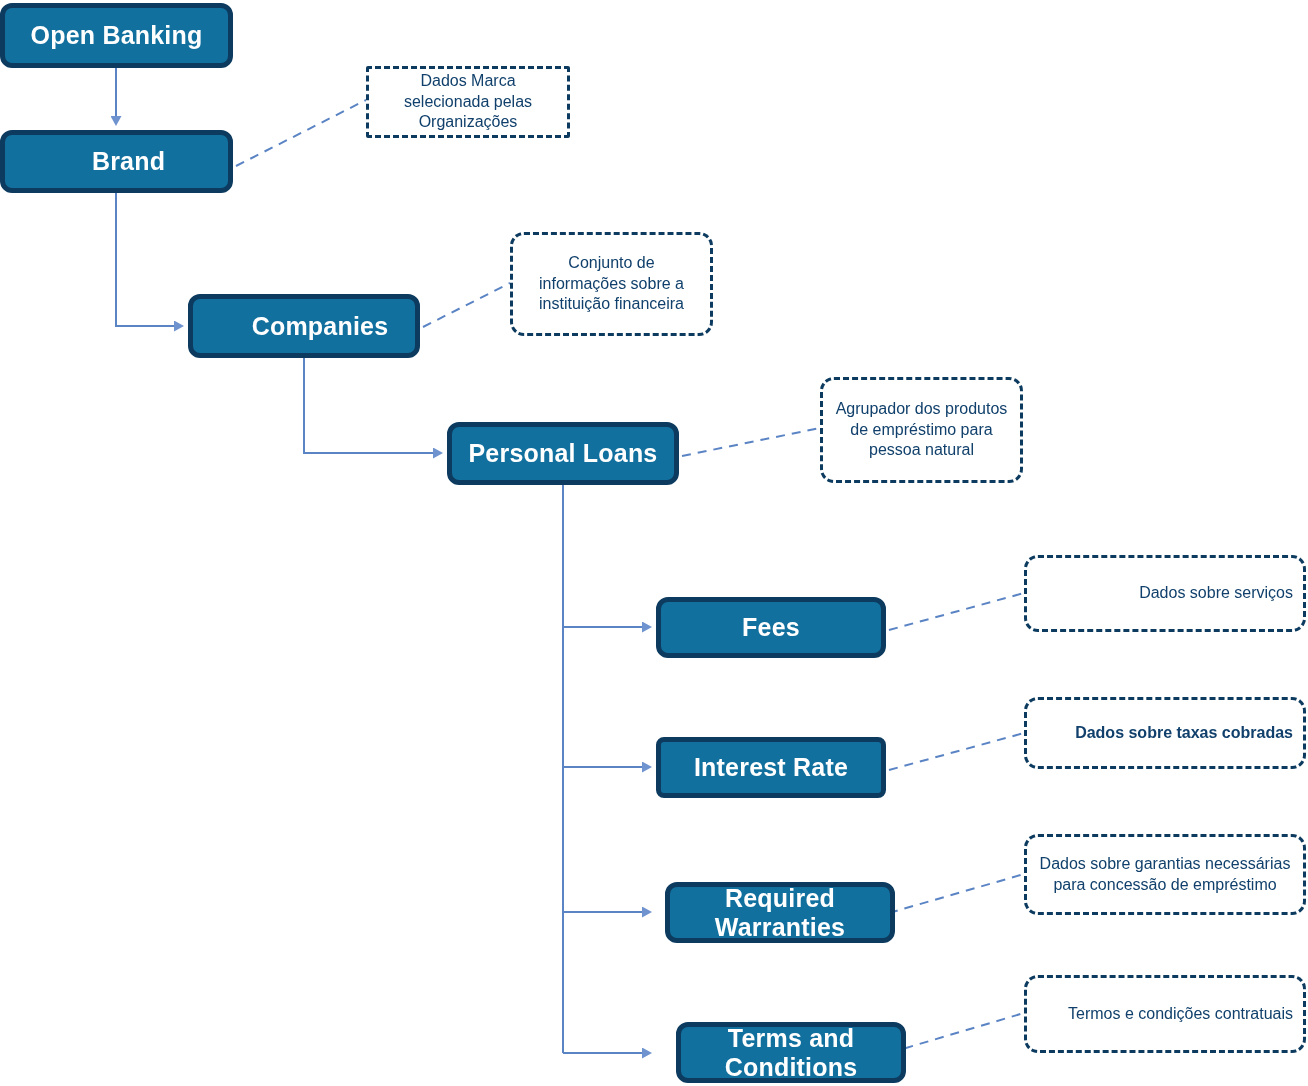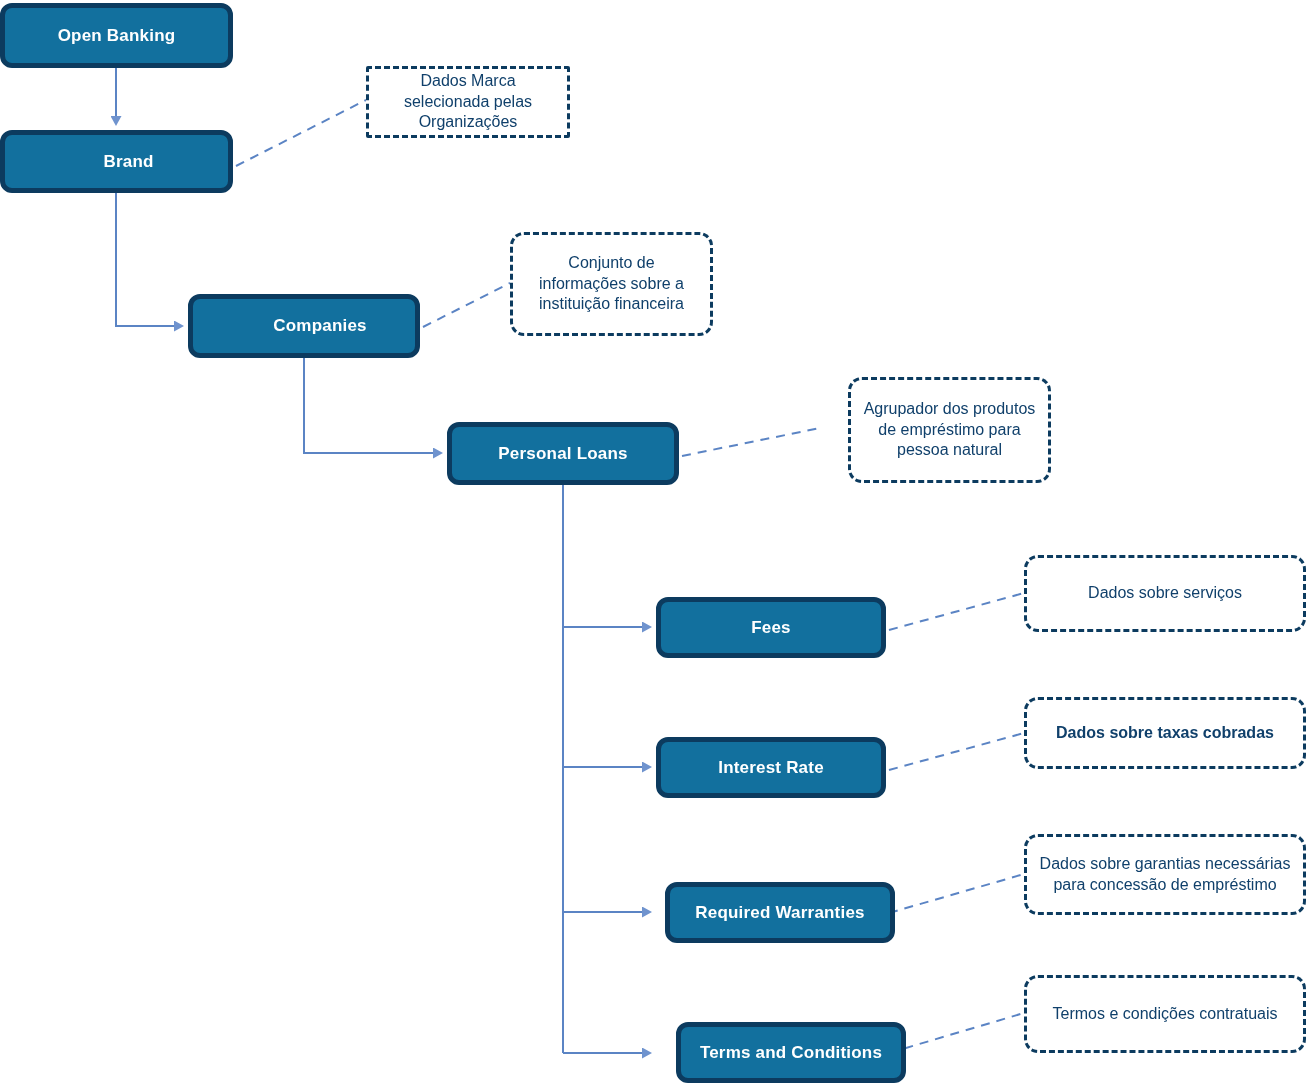--- a/index.html
+++ b/index.html
@@ -31,38 +31,38 @@
     position: absolute;
     box-sizing: border-box;
     background: #12709E;
     border: 5px solid #0C3B5F;
     border-radius: 12px;
     color: #ffffff;
     display: flex;
     align-items: center;
     justify-content: center;
     text-align: center;
-    font-size: 17px;
+    font-size: 25px;
     font-weight: bold;
     letter-spacing: 0.2px;
     line-height: 1.15;
     z-index: 3;
   }
 
   
   .note {
     position: absolute;
     box-sizing: border-box;
     background: #ffffff;
     border: 3px dashed #0C3B5F;
     border-radius: 14px;
     color: #10406B;
     display: flex;
     align-items: center;
-    justify-content: center;
+    justify-content: flex-end;
     text-align: center;
     font-size: 16px;
     line-height: 1.28;
     padding: 4px 10px;
     z-index: 3;
   }
   .note.sharp { border-radius: 2px; }
 </style>
 </head>
 <body>
@@ -141,41 +141,41 @@
   </div>
 
   <div class="node" style="left:447px; top:422px; width:232px; height:63px;">
     <span>Personal Loans</span>
   </div>
 
   <div class="node" style="left:656px; top:597px; width:230px; height:61px;">
     <span>Fees</span>
   </div>
 
-  <div class="node" style="left:656px; top:737px; width:230px; height:61px;">
+  <div class="node" style="left:656px; top:737px; width:230px; height:61px;border-radius:8px;">
     <span>Interest Rate</span>
   </div>
 
   <div class="node" style="left:656px; top:882px; width:230px; height:61px;margin-left:9px;">
     <span>Required Warranties</span>
   </div>
 
   <div class="node" style="left:656px; top:1022px; width:230px; height:61px;margin-left:20px;">
     <span>Terms and Conditions</span>
   </div>
 
   <div class="note sharp" style="left:366px; top:66px; width:204px; height:72px;">
     <span>Dados Marca selecionada pelas Organizações</span>
   </div>
 
   <div class="note" style="left:510px; top:232px; width:203px; height:104px;">
     <span>Conjunto de informações sobre a instituição financeira</span>
   </div>
 
-  <div class="note" style="left:848px; top:377px; width:203px; height:106px;">
+  <div class="note" style="left:820px; top:377px; width:203px; height:106px;">
     <span>Agrupador dos produtos de empréstimo para pessoa natural</span>
   </div>
 
   <div class="note" style="left:1024px; top:555px; width:282px; height:77px;">
     <span>Dados sobre serviços</span>
   </div>
 
   <div class="note" style="left:1024px; top:697px; width:282px; height:72px;font-weight:bold;">
     <span>Dados sobre taxas cobradas</span>
   </div>

